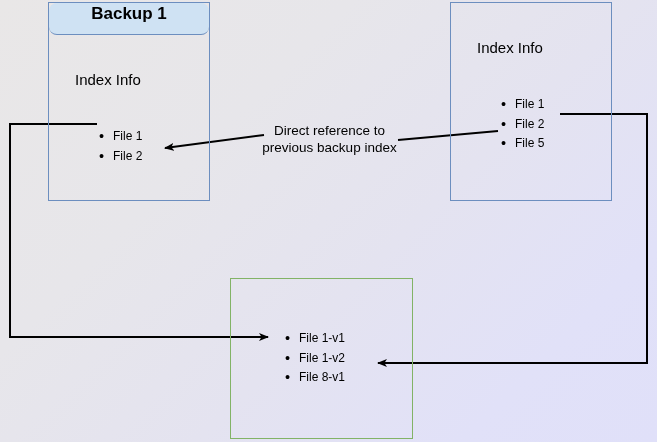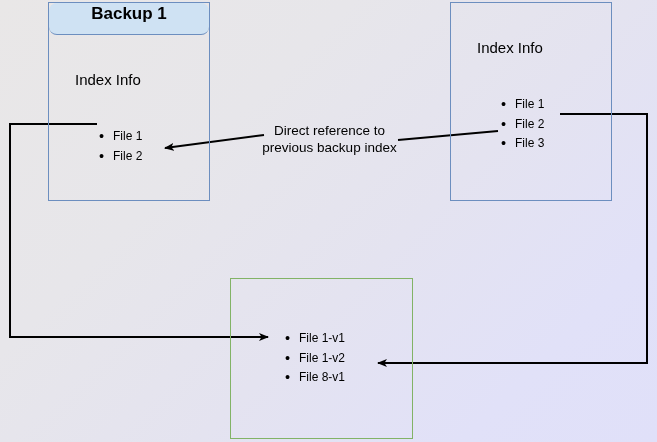--- a/index.html
+++ b/index.html
@@ -159,21 +159,21 @@
       </ul>
     </div>
   </div>
 
   <div class="node blue" id="backup2">
     <div class="body">
       <div class="index-label">Index Info</div>
       <ul class="items">
         <li>File 1</li>
         <li>File 2</li>
-        <li>File 3</li>
+        <li>File 5</li>
       </ul>
     </div>
   </div>
 
   <div class="node green" id="dedup">
     <div class="body">
       <ul class="items">
         <li>File 1-v1</li>
         <li>File 1-v2</li>
         <li>File 8-v1</li>

